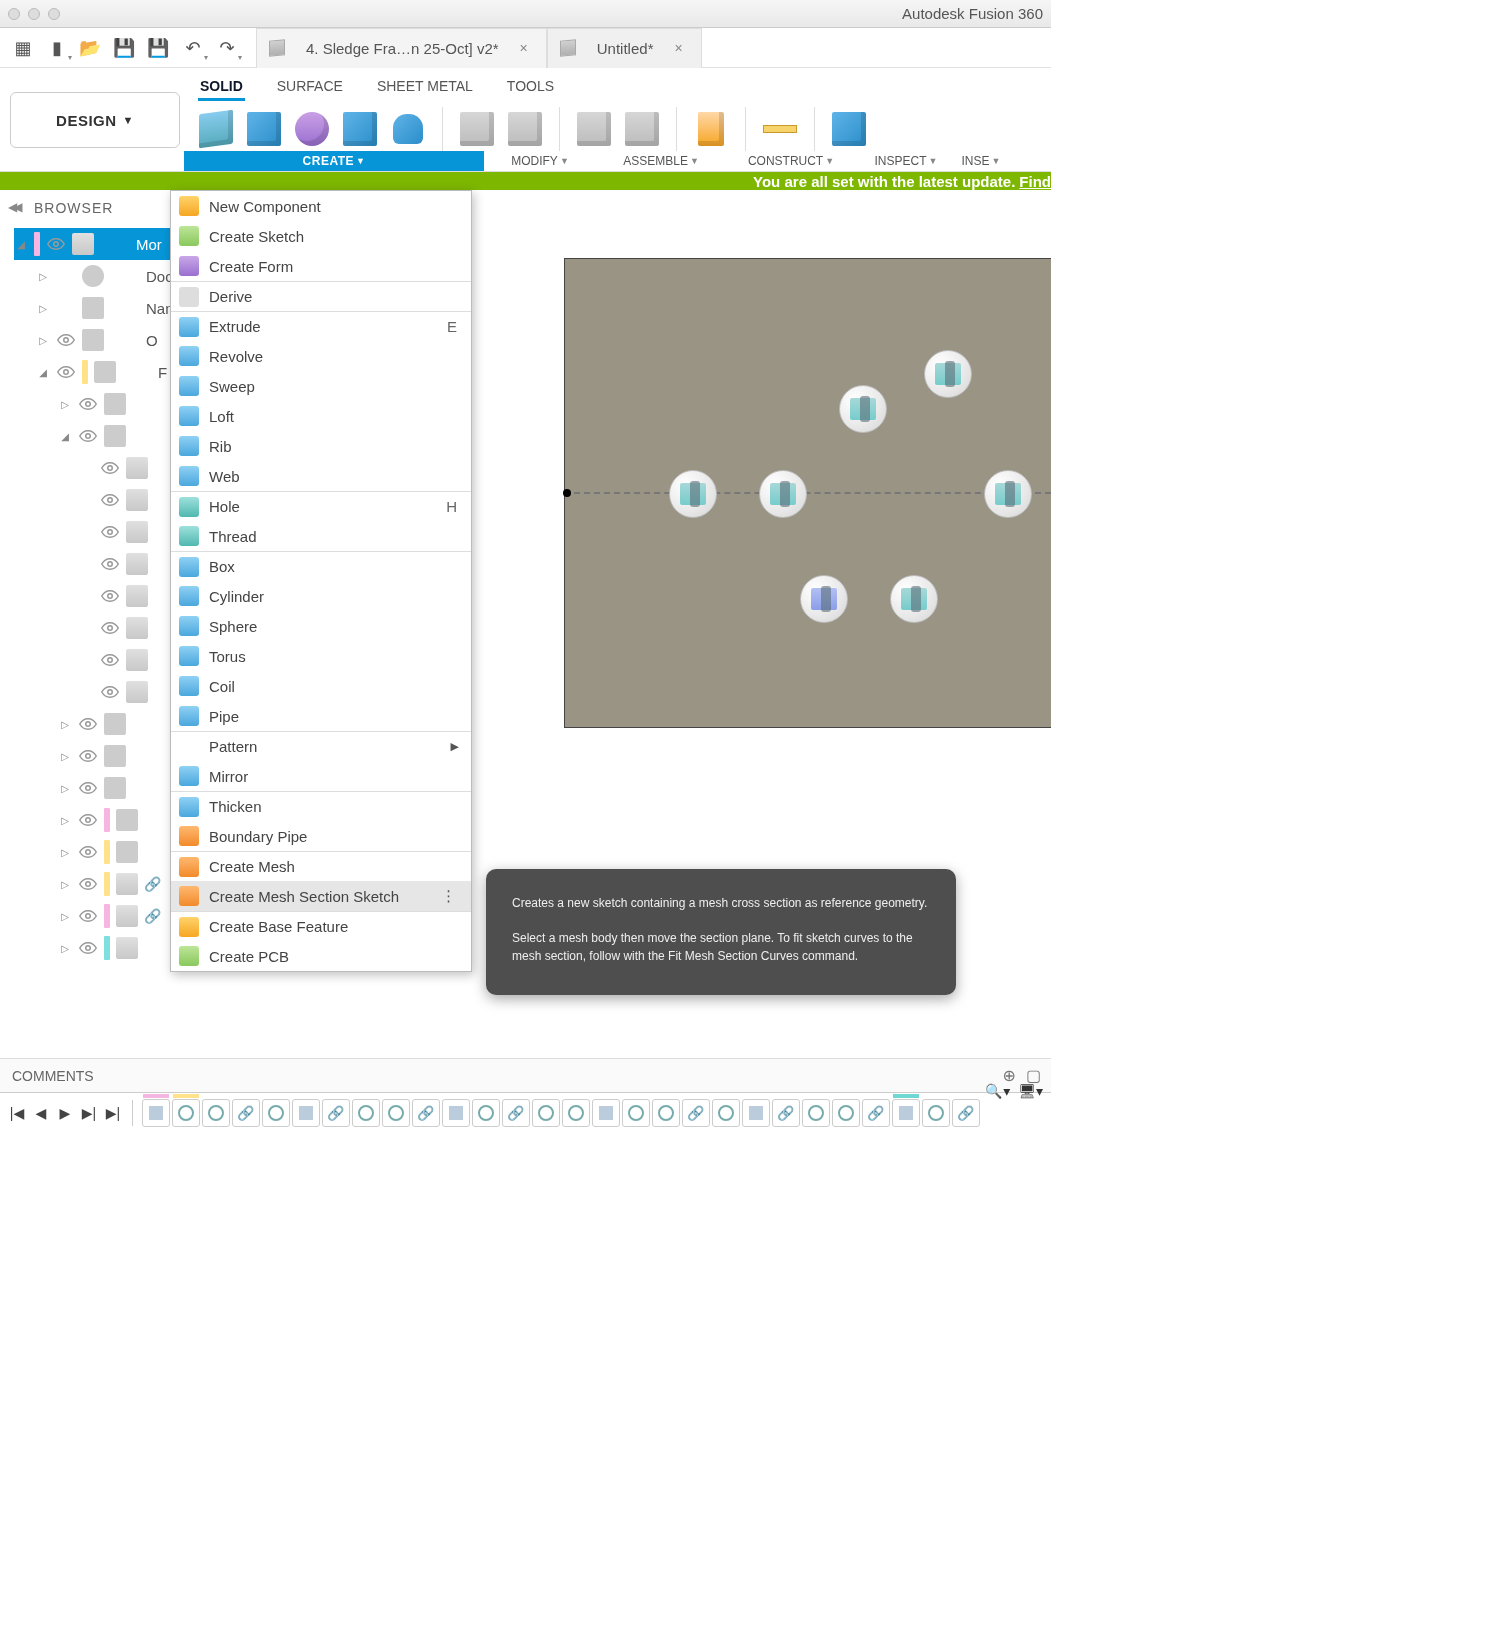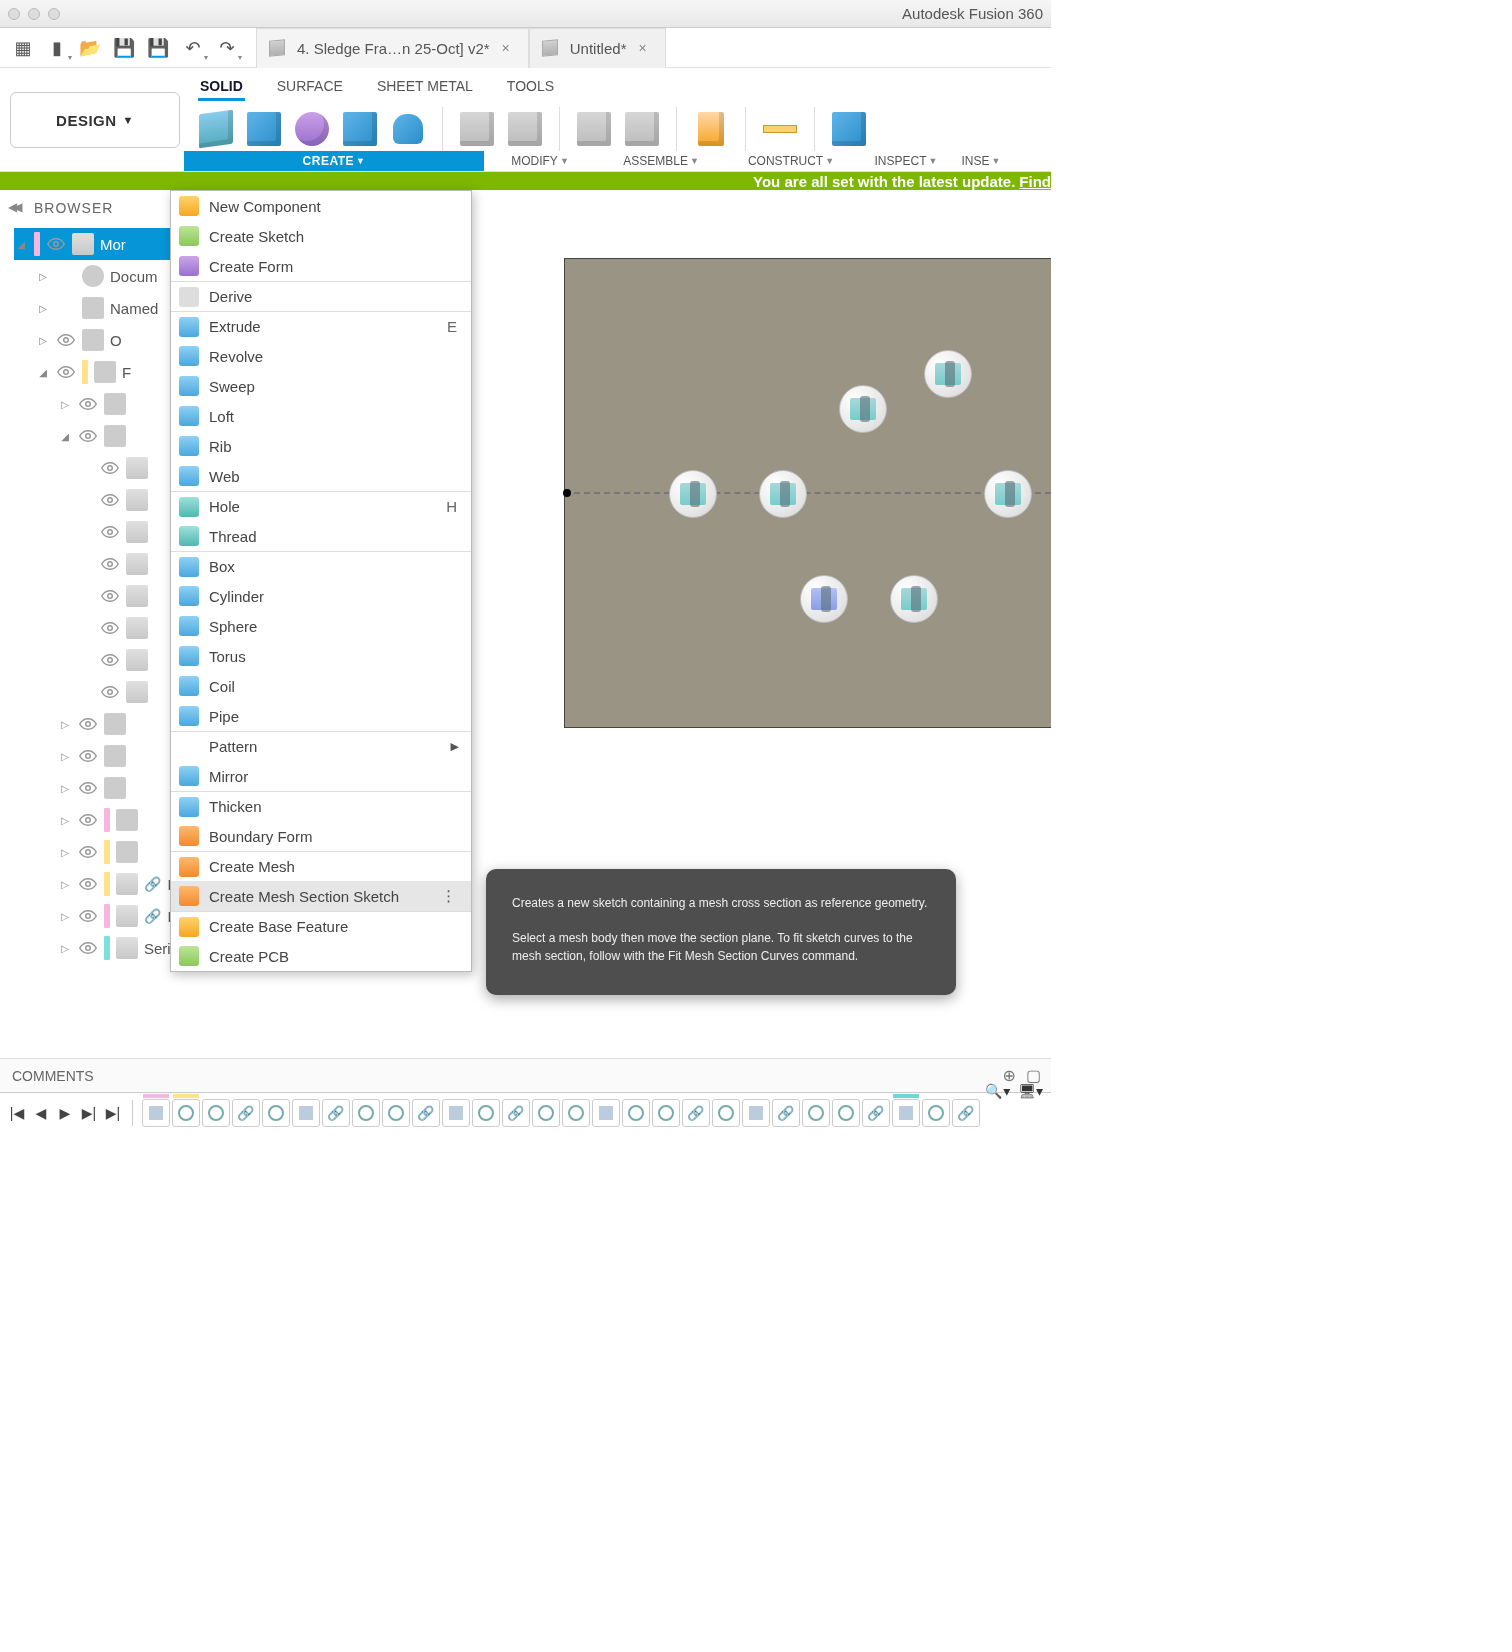--- a/index.html
+++ b/index.html
@@ -9,21 +9,21 @@
   .titlebar { height: 28px; background: linear-gradient(#f6f6f6,#e8e8e8); display: flex; align-items: center; padding: 0 8px; border-bottom: 1px solid #ccc; }
   .tb-dots { display: flex; gap: 8px; }
   .tb-dot { width: 12px; height: 12px; border-radius: 50%; background: #ddd; border: 1px solid #bbb; }
   .tb-title { flex: 1; text-align: right; font-size: 15px; color: #555; padding-right: 0; font-weight: 500; }
 
   
   .qat { height: 40px; background: #fff; display: flex; align-items: center; padding: 0 6px; border-bottom: 1px solid #e0e0e0; }
   .qat-btn { width: 34px; height: 34px; display: flex; align-items: center; justify-content: center; color: #555; font-size: 18px; position: relative; }
   .qat-dd::after { content:"▾"; font-size:8px; position:absolute; bottom:3px; right:2px; color:#888;}
   .tabbar { display: flex; margin-left: 12px; }
-  .doc-tab { display: flex; align-items: center; padding: 0 18px 0 12px; height: 40px; gap: 12px; font-size: 15px; color: #555; border-top: 1px solid #ddd; border-left: 1px solid #ddd; border-right: 1px solid #ddd; background:#f4f4f4; }
+  .doc-tab { display: flex; align-items: center; padding: 0 18px 0 12px; height: 40px; gap: 21px; font-size: 15px; color: #555; border-top: 1px solid #ddd; border-left: 1px solid #ddd; border-right: 1px solid #ddd; background:#f4f4f4; }
   .doc-tab.inactive { background:#f0f0f0; }
   .doc-tab .close { color:#888; font-size:14px; }
   .cube-ico { width:16px; height:16px; background: linear-gradient(#d0d0d0,#b0b0b0); display:inline-block; transform: skewY(-5deg); border:1px solid #aaa; }
 
   
   .ribbon { height: 104px; background: #fff; display: flex; border-bottom: 1px solid #ddd; }
   .ws-box { width: 170px; display:flex; align-items:center; justify-content:center; border:1px solid #ccc; border-radius:6px; margin:24px 4px 24px 10px; height:56px; font-weight:bold; font-size:15px; letter-spacing:0.5px; }
   .ws-box::after { content:" ▼"; font-size:11px; margin-left:6px; }
   .rib-col { display:flex; flex-direction:column; align-items:stretch; }
   .rib-tabs { display:flex; gap:30px; padding: 6px 14px 0 14px; font-size:14px; color:#555; }
@@ -59,21 +59,21 @@
   .eye svg{ width:18px; height:18px;}
   .bar { width:6px; height:24px; display:inline-block; border-radius:1px;}
   .bar.pink{background:#f7b6e2;}
   .bar.yellow{background:#ffe28a;}
   .bar.cyan{background:#7de0dd;}
   .fico { width:22px; height:22px; background:#ddd; border-radius:2px; display:inline-block;}
   .fico.comp { background: linear-gradient(#e0e0e0,#c8c8c8);}
   .fico.folder { background:#ccc;}
   .fico.gear { background:#ccc; border-radius:50%;}
   .tree-row.sel { background:#0696d7; color:#fff; }
-  .tree-label { overflow:hidden; text-overflow:ellipsis; white-space:nowrap; }
+  .tree-label { overflow:hidden; text-overflow:ellipsis; white-space:nowrap;margin-left:36px; }
 
   
   .canvas { flex:1; position:relative; background:#fff; }
   .plane { position:absolute; left:140px; top:68px; width:560px; height:470px; background:#9a9484; border:1px solid #444; }
   .axis-dot { position:absolute; left:139px; top:299px; width:8px; height:8px; background:#000; border-radius:50%; }
   .dash { position:absolute; top:302px; left:150px; right:0; border-top:2px dashed #777; }
   .node { position:absolute; width:48px; height:48px; border-radius:50%; background:radial-gradient(circle at 32% 30%, #fff, #e8e8e8 60%, #d4d4d4); border:1px solid #bbb; display:flex; align-items:center; justify-content:center;}
   .node-in { width:26px; height:22px; background:linear-gradient(#a7d8d8,#7cc); border-radius:2px; position:relative;}
   .node.sel .node-in { background:linear-gradient(#b3c0f4,#8a9de8);}
   .node-in::before{content:"";position:absolute;left:10px;top:-2px;width:10px;height:26px;background:rgba(90,110,120,.6);border-radius:3px;}
@@ -591,21 +591,21 @@
         <div class="dd-item">
           <span class="dd-ico c-blue"></span>
           <span>Mirror</span>
         </div>
         <div class="dd-item sep">
           <span class="dd-ico c-blue"></span>
           <span>Thicken</span>
         </div>
         <div class="dd-item">
           <span class="dd-ico c-orange"></span>
-          <span>Boundary Form</span>
+          <span>Boundary Pipe</span>
         </div>
         <div class="dd-item sep">
           <span class="dd-ico c-orange"></span>
           <span>Create Mesh</span>
         </div>
         <div class="dd-item hov">
           <span class="dd-ico c-orange"></span>
           <span>Create Mesh Section Sketch</span>
           <span class="dots">⋮</span>
         </div>

